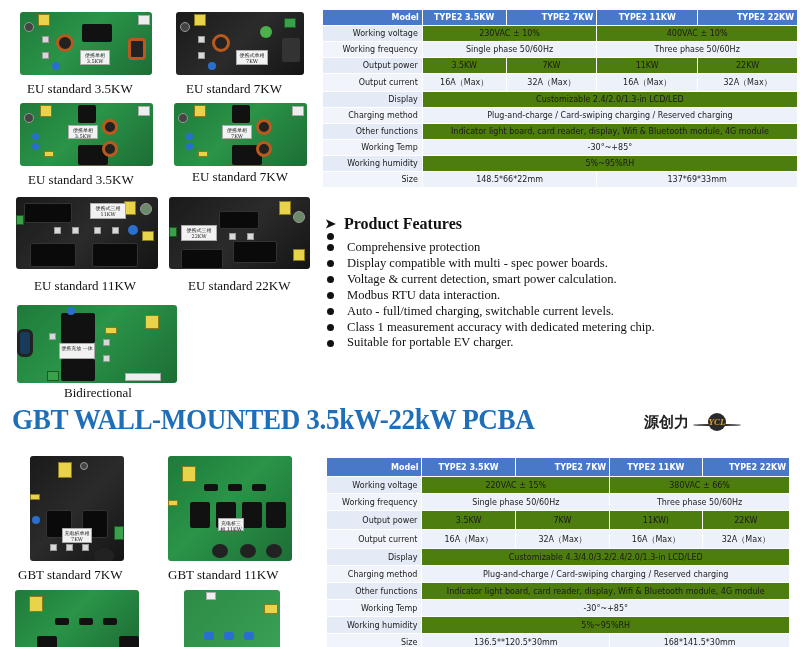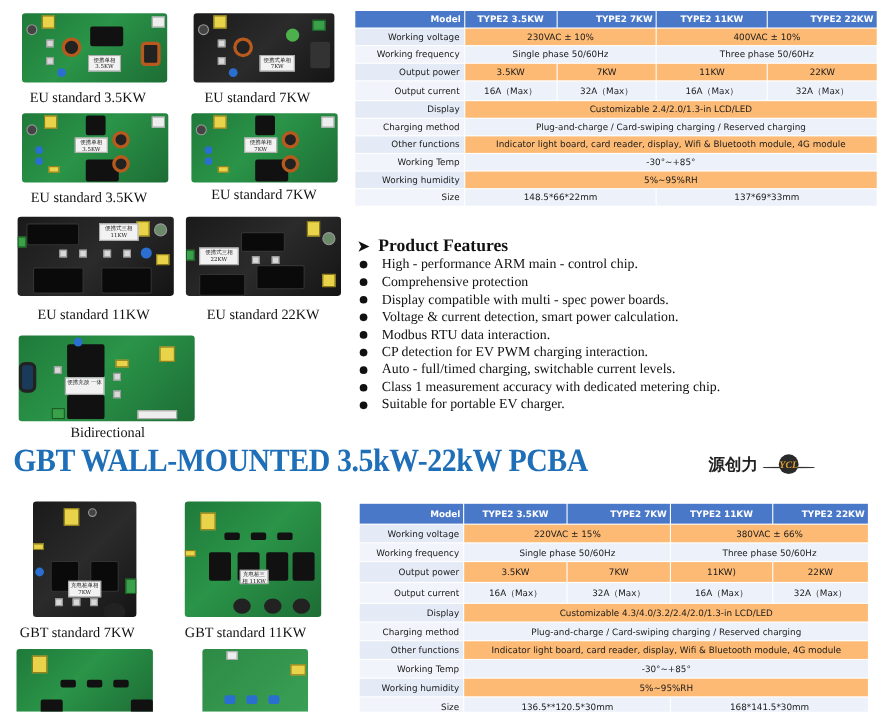--- a/index.html
+++ b/index.html
@@ -21,21 +21,21 @@
   .pcb .conn { background: #eeeeee; border: 1px solid #aaa; }
 
   .cap-text { position: absolute; font-family: "Liberation Serif", serif; font-size: 13px; color: #111; white-space: nowrap; }
 
   
   table.spec { position: absolute; border-collapse: separate; border-spacing: 1px; font-family: "DejaVu Sans", sans-serif; font-size: 8px; color: #1a1a1a; }
   table.spec td { padding: 0 3px; height: 15px; white-space: nowrap; }
   table.spec tr.hdr td { background: #4a78c8; color: #ffffff; font-weight: bold; text-align: right; height: 15px; }
   table.spec td.lbl { text-align: right; background: #e4ebf6; padding-right: 4px; }
   table.spec tr:nth-child(odd) td.lbl { background: #f1f4fa; }
-  table.spec td.val { text-align: center; background: #fdba74; }
+  table.spec td.val { text-align: center; background: #4d7c0f; }
   table.spec tr:nth-child(odd) td.val { background: #edf2fa; }
 
   
   .features { position: absolute; left: 323px; top: 215px; font-family: "Liberation Serif", serif; color: #111; }
   .features .ftitle { font-size: 16px; font-weight: bold; margin-left: 2px; display: flex; align-items: center; }
   .features .ftitle .arrow { font-size: 13px; margin-right: 8px; }
   .features ul { list-style: none; margin-top: 0px; }
   .features li { font-size: 12.6px; line-height: 15.9px; display: flex; align-items: center; }
   .features li .dot { width: 7px; height: 7px; background: #111; border-radius: 50%; margin-right: 13px; margin-left: 4px; flex: none; }
 
@@ -223,41 +223,36 @@
   </table>
 
 <div class="features">
   <div class="ftitle">
     <span class="arrow">➤</span>
     <span>Product Features</span>
   </div>
   <ul>
     <li>
         <span class="dot"></span>
-        <span>High - performance ARM main - control chip.</span>
       </li>
     <li>
         <span class="dot"></span>
         <span>Comprehensive protection</span>
       </li>
     <li>
         <span class="dot"></span>
         <span>Display compatible with multi - spec power boards.</span>
       </li>
     <li>
         <span class="dot"></span>
         <span>Voltage &amp; current detection, smart power calculation.</span>
       </li>
     <li>
         <span class="dot"></span>
         <span>Modbus RTU data interaction.</span>
-      </li>
-    <li>
-        <span class="dot"></span>
-        <span>CP detection for EV PWM charging interaction.</span>
       </li>
     <li>
         <span class="dot"></span>
         <span>Auto - full/timed charging, switchable current levels.</span>
       </li>
     <li>
         <span class="dot"></span>
         <span>Class 1 measurement accuracy with dedicated metering chip.</span>
       </li>
     <li>

